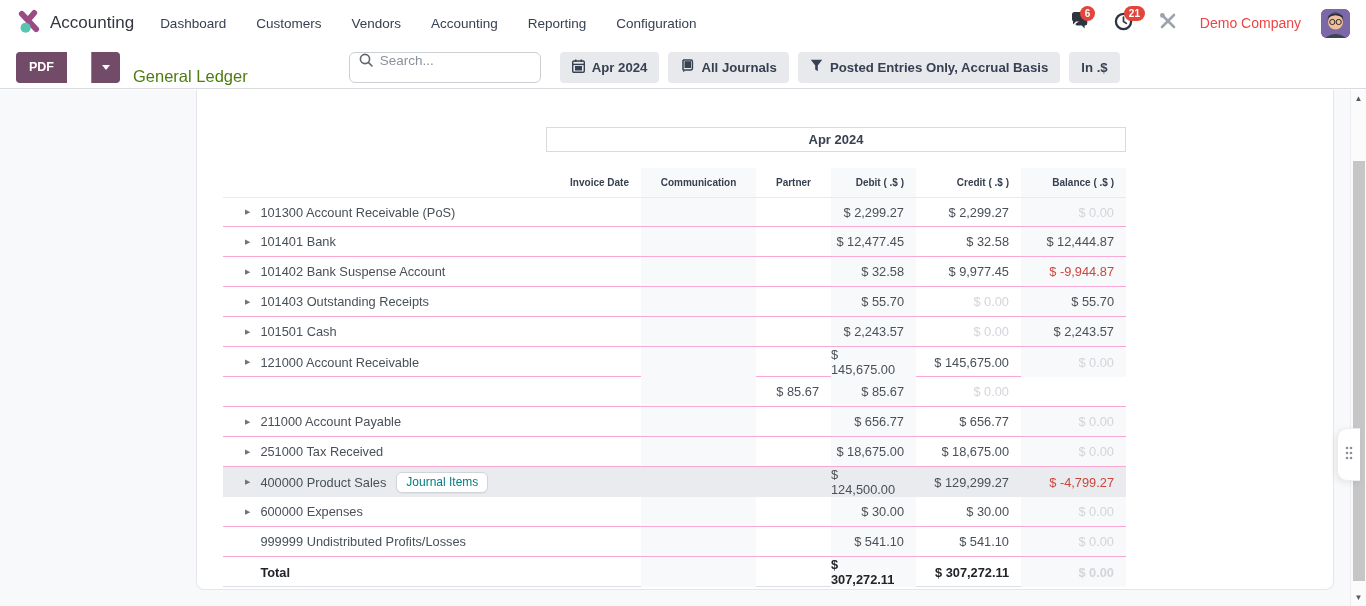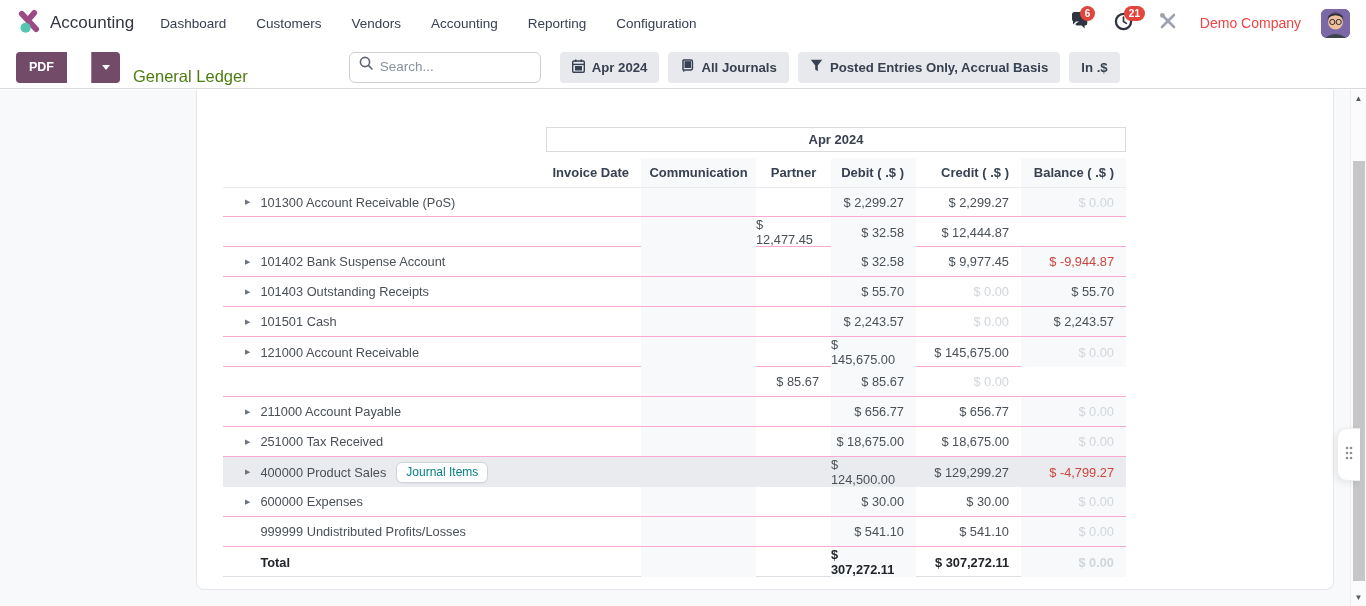--- a/index.html
+++ b/index.html
@@ -18,34 +18,34 @@
   .company { font-size:14px; color:#ef4444; cursor:pointer; }
   .avatar { width:29px; height:29px; border-radius:6px; overflow:hidden; cursor:pointer; background:#6e5aa0; }
 
   
   .control-panel { height:43px; display:flex; align-items:center; padding:0 16px; background:#fff; border-bottom:1px solid #d8dadd; }
   .pdf-group { display:flex; height:31px; border-radius:4px; overflow:hidden;gap:24px; }
   .pdf-main { background:#714B67; color:#fff; font-size:12.5px; font-weight:bold; border:none; padding:0 13px; cursor:pointer; }
   .pdf-caret { background:#714B67; border:none; border-left:1px solid rgba(255,255,255,.28); width:29px; cursor:pointer; display:flex; align-items:center; justify-content:center; }
   .caret-down { width:0; height:0; border-left:4px solid transparent; border-right:4px solid transparent; border-top:5px solid #fff; }
   .page-title { font-size:16.5px; color:#4d7c0f; margin-left:13px;margin-top:18px; }
-  .search-box { margin-left:101px; width:192px; height:31px; border:1px solid #ccd0d4; border-radius:6px; display:flex; align-items:flex-end; padding:8px 9px; gap:7px; background:#fff; }
+  .search-box { margin-left:101px; width:192px; height:31px; border:1px solid #ccd0d4; border-radius:6px; display:flex; align-items:flex-start; padding:0 9px; gap:7px; background:#fff; }
   .search-box input { border:none; outline:none; font-size:13.5px; width:100%; color:#374151; font-family:inherit; }
   .search-box input::placeholder { color:#8a919c; }
   .filters { display:flex; align-items:center; gap:9px; margin-left:19px; }
   .filter-btn { height:31px; background:#e7e9ed; border:none; border-radius:4px; padding:0 12px; font-size:13.2px; font-weight:600; color:#374151; display:flex; align-items:center; gap:7px; cursor:pointer; font-family:inherit; white-space:nowrap; }
 
   
   .content { position:absolute; top:90px; left:0; right:0; bottom:0; background:#f8f9fb; }
   .report-card { position:absolute; left:196px; top:0; width:1138px; bottom:16px; background:#fff; border:1px solid #e4e6e9; border-top:none; border-radius:0 0 8px 8px; }
 
   .table-wrap { position:absolute; left:26px; top:37px; width:903px; }
   .grid-cols { display:grid; grid-template-columns:323px 95px 115px 75px 85px 105px 105px; }
   .period-row { margin-left:323px; width:580px; height:25px; border:1px solid #d8dadd; display:flex; align-items:center; justify-content:center; font-size:13px; font-weight:600; color:#374151; background:#fff; }
-  .thead { height:29px; align-items:center; font-size:13px; font-weight:bold; color:#374151; margin-top:6px; }
+  .thead { height:29px; align-items:center; font-size:10px; font-weight:bold; color:#374151; margin-top:16px; }
   .thead .cell, .trow .cell { height:100%; display:flex; align-items:center; }
   .cell.al-r { justify-content:flex-end; padding-right:12px; }
   .cell.al-c { justify-content:center; }
   .thead .cell:nth-child(3), .thead .cell:nth-child(5), .thead .cell:nth-child(7),
   .trow .cell:nth-child(3), .trow .cell:nth-child(5), .trow .cell:nth-child(7) { background:#f8f9fa; }
   .trow { height:30px; border-bottom:1px solid #f9a8d4; font-size:12.8px; color:#495057; cursor:pointer; }
   .trow:first-of-type { border-top:1px solid #e8eaed; }
   .name-cell { padding-left:22px; gap:10px; white-space:nowrap; }
   .caret { font-size:7px; color:#6c757d; flex:0 0 auto; }
   .num { font-variant-numeric:tabular-nums; }
@@ -203,20 +203,25 @@
 
     </div>
     <div class="cell al-r"></div>
     <div class="cell al-c"></div>
     <div class="cell al-c"></div>
     <div class="cell al-r num">$ 2,299.27</div>
     <div class="cell al-r num">$ 2,299.27</div>
     <div class="cell al-r num muted">$ 0.00</div>
   </div>
           <div class="grid-cols trow">
+    <div class="cell name-cell">
+      <span class="caret" style="visibility: visible;">▶</span>
+      <span class="acct">101401 Bank</span>
+
+    </div>
     <div class="cell al-r"></div>
     <div class="cell al-c"></div>
     <div class="cell al-c"></div>
     <div class="cell al-r num">$ 12,477.45</div>
     <div class="cell al-r num">$ 32.58</div>
     <div class="cell al-r num">$ 12,444.87</div>
   </div>
           <div class="grid-cols trow">
     <div class="cell name-cell">
       <span class="caret" style="visibility: visible;">▶</span>

